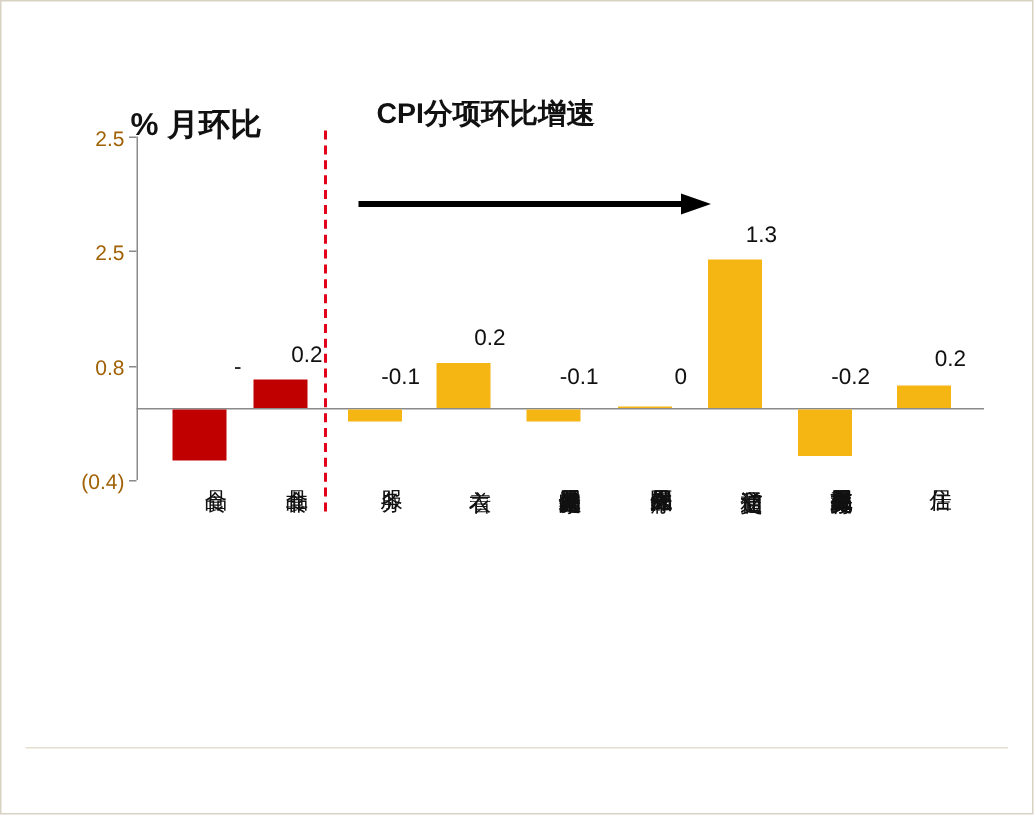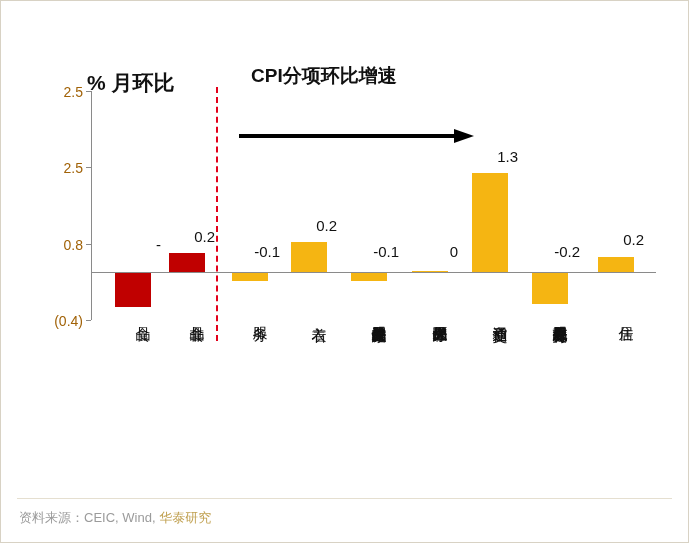--- a/index.html
+++ b/index.html
@@ -262,17 +262,14 @@
     <div class="bar-value" style="left:519px; top:196px; width:60px;">-0.2</div>
     <div class="cat-label" style="left:531px; top:268px; width:36px;">娱乐教育文化用品及服务</div>
 
     <div class="bar" style="left:597px; top:210px; height:15px; background:#f5b512;"></div>
     <div class="bar-value" style="left:587px; top:184px; width:56px;">0.2</div>
     <div class="cat-label" style="left:597px; top:268px; width:36px;">居住</div>
 
   </div>
 
   <div class="footer-rule"></div>
-  <div class="footer-text">
-    <span>资料来源：CEIC, Wind, </span><span class="brand">华泰研究</span>
-  </div>
 
 </div>
 
 </body></html>

